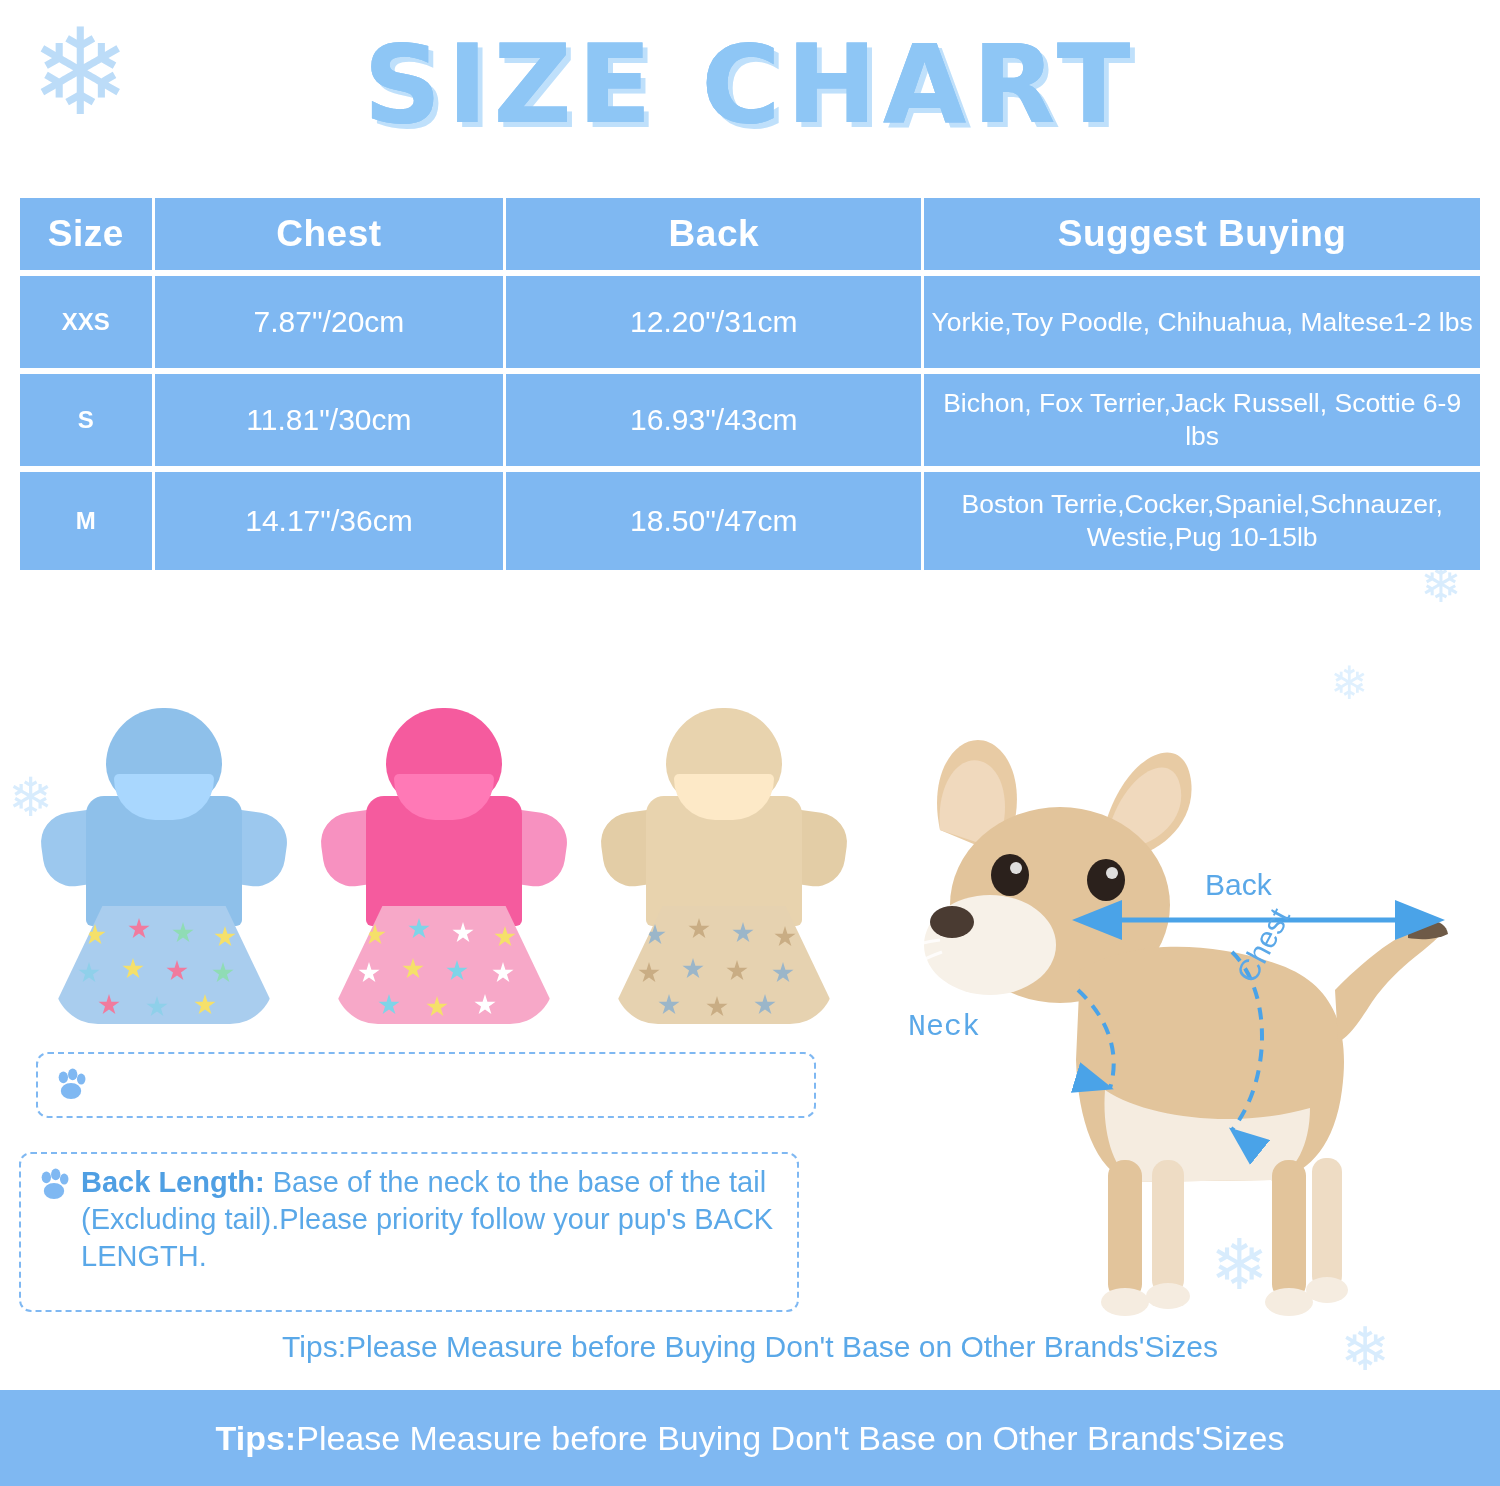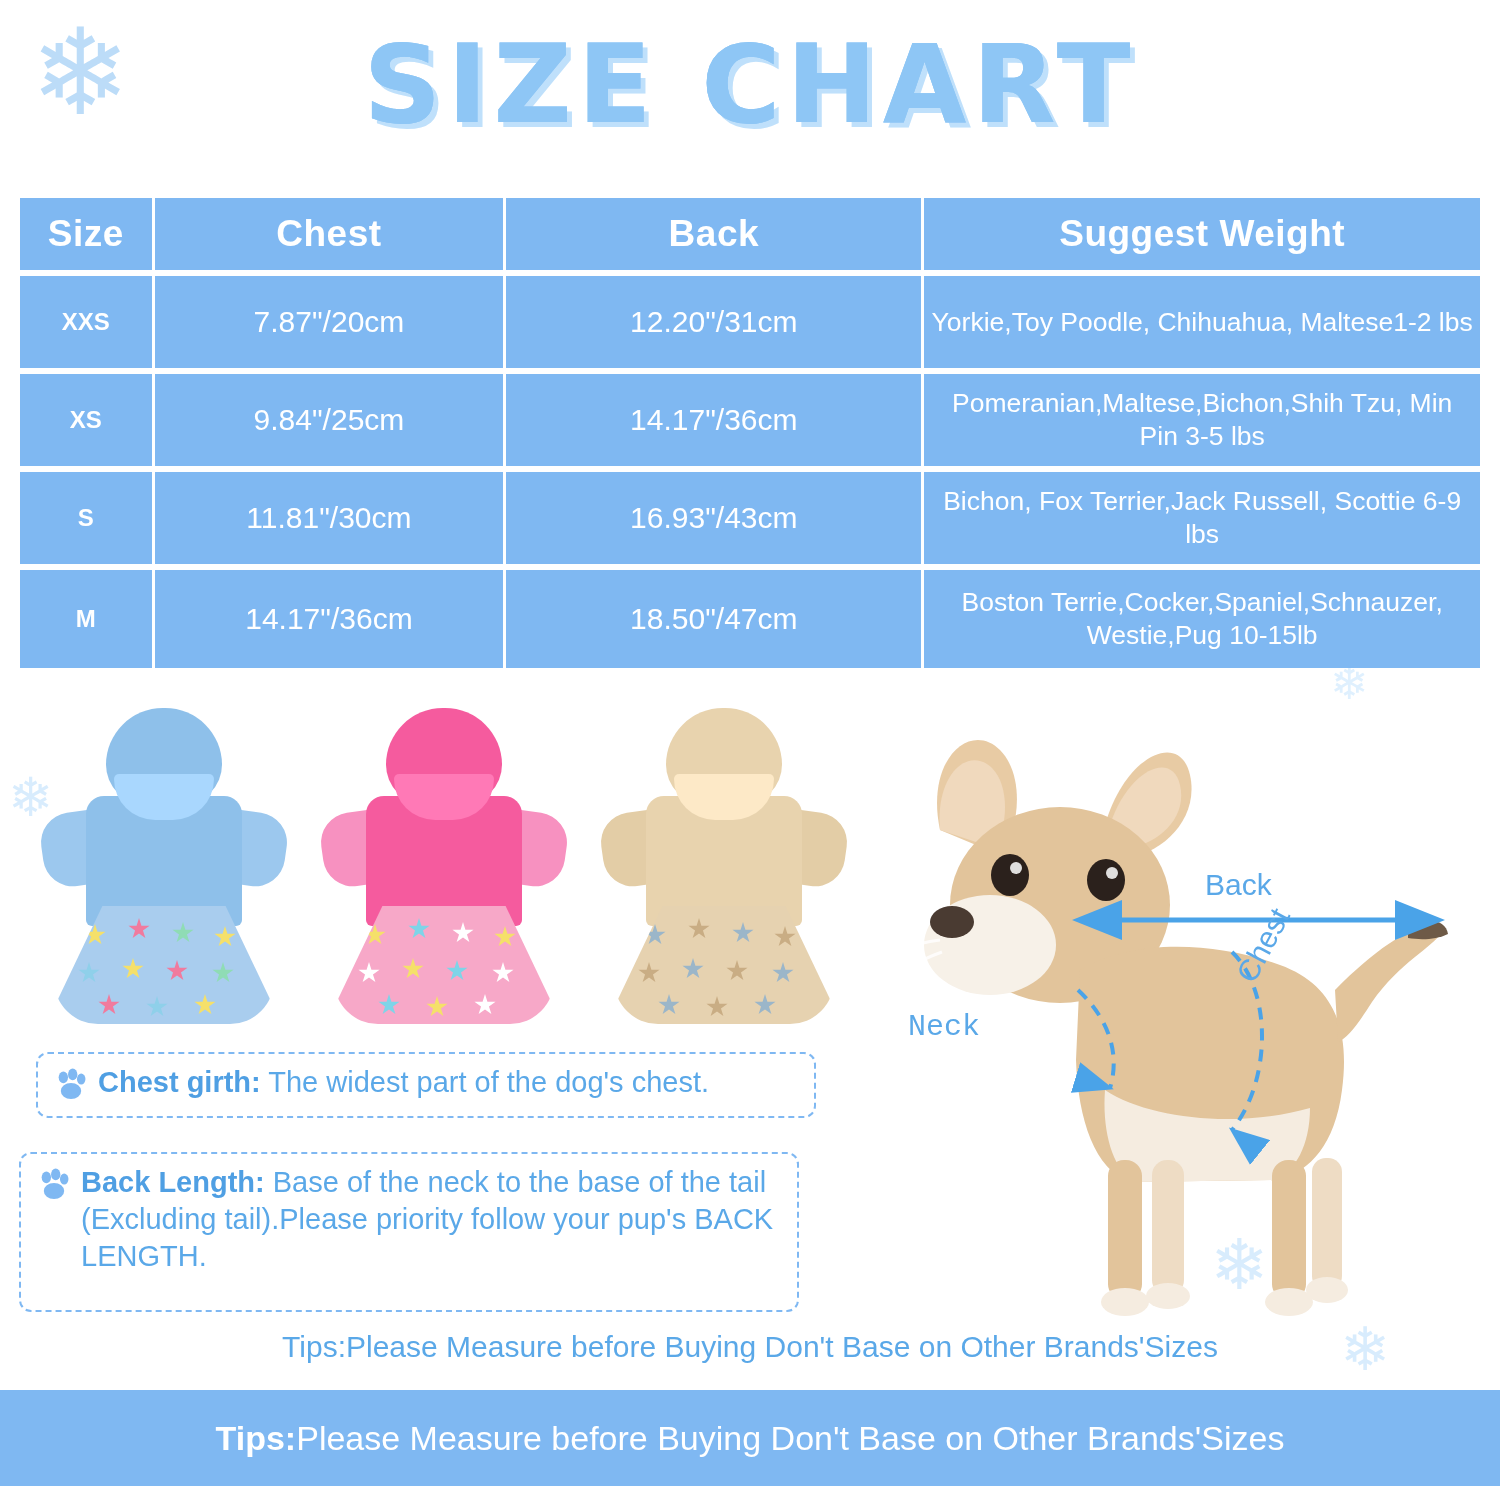--- a/index.html
+++ b/index.html
@@ -233,35 +233,29 @@
 <div class="title-wrap">
   <span class="title">SIZE CHART</span>
 </div>
 
 <table class="table">
   <thead>
     <tr class="hdr">
       <th class="col-size">Size</th>
       <th class="col-chest">Chest</th>
       <th class="col-back">Back</th>
-      <th class="col-weight">Suggest Weight</th>
+      <th class="col-weight">Suggest Buying</th>
     </tr>
   </thead>
   <tbody>
     <tr>
       <td class="cell-size">XXS</td>
       <td class="cell-val">7.87"/20cm</td>
       <td class="cell-val">12.20"/31cm</td>
       <td class="cell-weight">Yorkie,Toy Poodle, Chihuahua, Maltese1-2 lbs</td>
-    </tr>
-    <tr>
-      <td class="cell-size">XS</td>
-      <td class="cell-val">9.84"/25cm</td>
-      <td class="cell-val">14.17"/36cm</td>
-      <td class="cell-weight">Pomeranian,Maltese,Bichon,Shih Tzu, Min Pin 3-5 lbs</td>
     </tr>
     <tr>
       <td class="cell-size">S</td>
       <td class="cell-val">11.81"/30cm</td>
       <td class="cell-val">16.93"/43cm</td>
       <td class="cell-weight">Bichon, Fox Terrier,Jack Russell, Scottie 6-9 lbs</td>
     </tr>
     <tr>
       <td class="cell-size">M</td>
       <td class="cell-val">14.17"/36cm</td>
@@ -409,23 +403,20 @@
 </div>
 
 <div class="info-box box1">
   <div class="info-line">
     <svg class="paw" viewBox="0 0 40 40">
       <ellipse cx="11" cy="11" rx="5.5" ry="7" fill="#7fb8f2"></ellipse>
       <ellipse cx="22" cy="7.5" rx="5.5" ry="7" fill="#7fb8f2"></ellipse>
       <ellipse cx="32" cy="13" rx="5" ry="6.5" fill="#7fb8f2"></ellipse>
       <ellipse cx="20" cy="27" rx="12" ry="9.5" fill="#7fb8f2"></ellipse>
     </svg>
-    <div class="info-text">
-      <span class="strong">Chest girth:</span><span> The widest part of the dog's chest.</span>
-    </div>
   </div>
 </div>
 
 <div class="info-box box2">
   <div class="info-line">
     <svg class="paw" viewBox="0 0 40 40">
       <ellipse cx="11" cy="11" rx="5.5" ry="7" fill="#7fb8f2"></ellipse>
       <ellipse cx="22" cy="7.5" rx="5.5" ry="7" fill="#7fb8f2"></ellipse>
       <ellipse cx="32" cy="13" rx="5" ry="6.5" fill="#7fb8f2"></ellipse>
       <ellipse cx="20" cy="27" rx="12" ry="9.5" fill="#7fb8f2"></ellipse>

